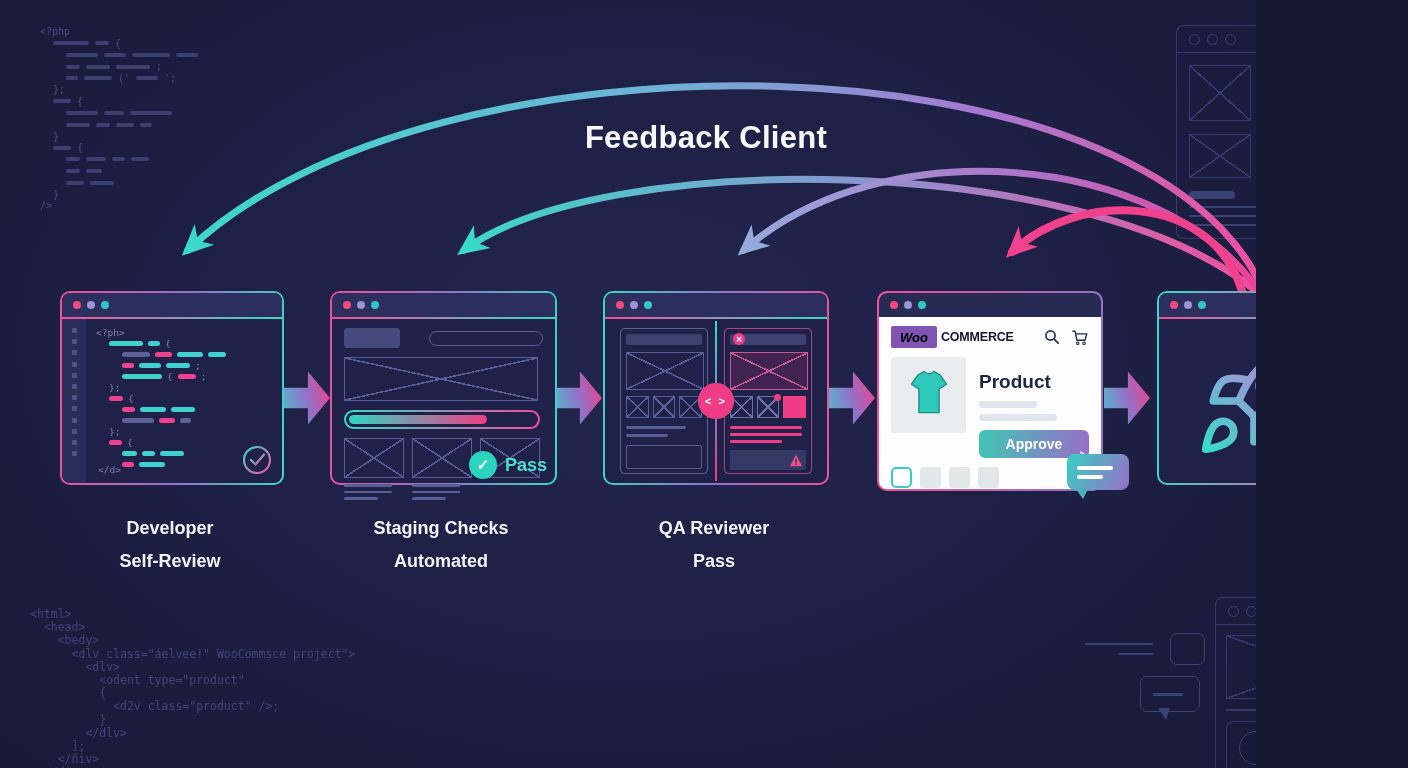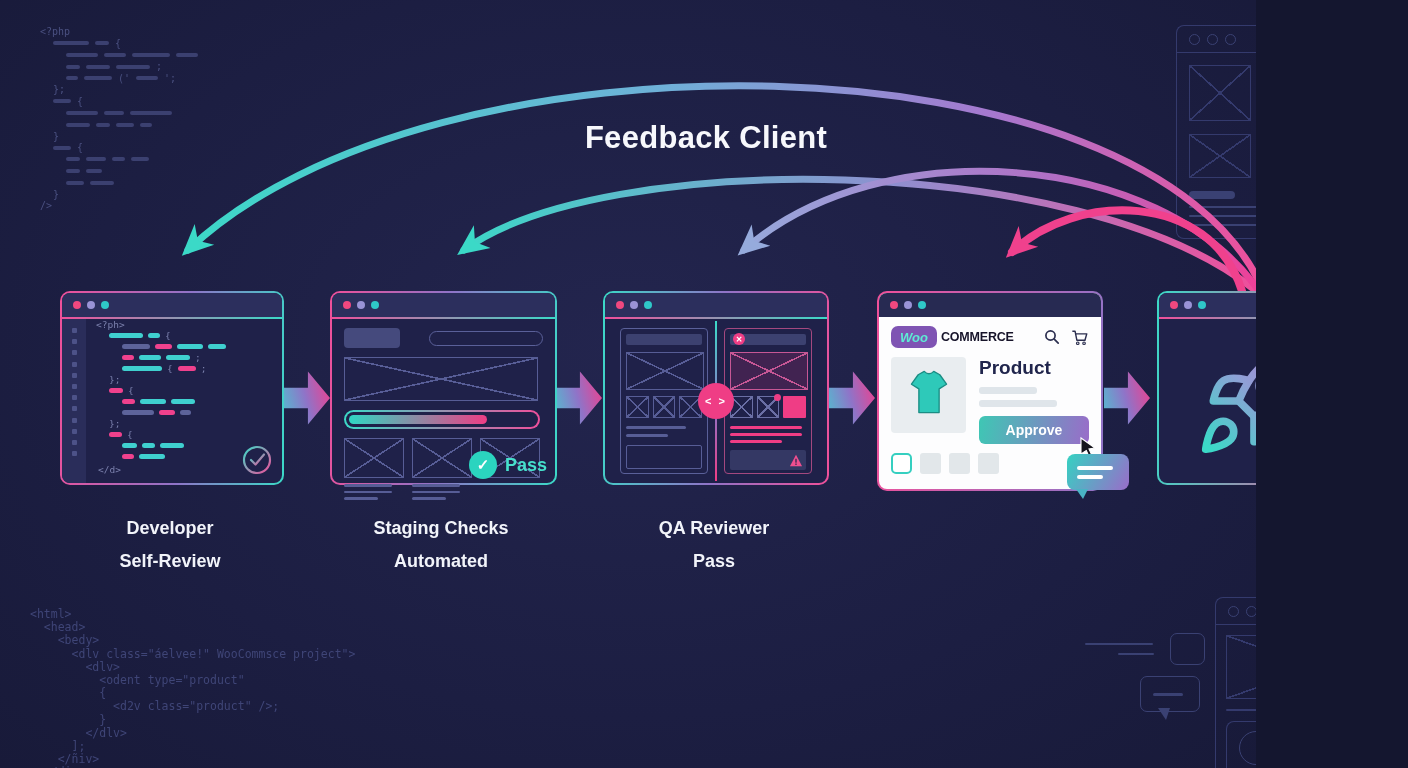--- a/index.html
+++ b/index.html
@@ -40,21 +40,21 @@
   .card-bar{height:24px;display:flex;align-items:center;gap:6px;padding-left:11px;background:#2c2f5d;border-radius:8px 8px 0 0;}
   .dot{width:8px;height:8px;border-radius:50%;}
   .dot-pink{background:#f0487f;} .dot-lav{background:#9a93d6;} .dot-teal{background:#2fc8c8;}
   .card-sep{height:2px;background:linear-gradient(90deg,#ef4f9b,#3bd9c7);}
   .card-body{position:relative;height:calc(100% - 26px);}
 
   
   .gutter{position:absolute;left:0;top:0;bottom:0;width:24px;background:#2a2d5a;border-radius:0 0 0 8px;
     display:flex;flex-direction:column;align-items:center;gap:6.2px;padding-top:9px;box-sizing:border-box;}
   .gdot{width:5px;height:5px;border-radius:1px;background:#4d5288;flex:0 0 auto;}
-  .editor{position:absolute;left:34px;top:0;right:6px;display:flex;flex-direction:column;gap:0;}
+  .editor{position:absolute;left:34px;top:8px;right:6px;display:flex;flex-direction:column;gap:0;}
 
   
   .slab{background:#454a7d;border-radius:4px;}
   .pill-o{border:1.5px solid #5a6099;border-radius:9px;}
   .prog{border:2px solid transparent;border-radius:10px;
     background:linear-gradient(#1f2149,#1f2149) padding-box, linear-gradient(90deg,#3bd9c7,#ef4f9b) border-box;}
   .prog-fill{position:absolute;left:3px;top:3px;bottom:3px;border-radius:7px;background:linear-gradient(90deg,#2fd6c2,#ef3d85);}
   .mini-line{background:#575d96;border-radius:1.5px;height:2.5px;}
   .pass{position:absolute;right:8px;bottom:4px;display:flex;align-items:center;gap:8px;}
   .pass-circ{width:28px;height:28px;border-radius:50%;background:#2bd4bf;display:flex;align-items:center;justify-content:center;
@@ -68,26 +68,26 @@
   .qa-divider{position:absolute;top:2px;bottom:2px;left:50%;width:2px;transform:translateX(-1px);
     background:linear-gradient(#3bd9c7,#8f74c8 55%,#ef3d85);}
   .qa-badge{position:absolute;left:50%;top:50%;transform:translate(-50%,-50%);width:36px;height:36px;border-radius:50%;
     background:#ef3d85;display:flex;align-items:center;justify-content:center;color:#fff;font-size:11px;font-weight:700;letter-spacing:2px;}
   .pink-line{background:#ef3d85;border-radius:1.5px;height:3px;}
 
   
   .card-woo{background:linear-gradient(#fdfdfe,#fdfdfe) padding-box, var(--bgrad) border-box;height:196px;}
   .woo-body{padding:7px 12px 0 12px;}
   .woo-head{display:flex;align-items:center;justify-content:space-between;height:26px;}
-  .woo-blob{width:46px;height:22px;background:#7f54b3;border-radius:7px;display:flex;align-items:center;justify-content:center;
-    color:#5eead4;font-size:13px;font-weight:700;font-style:italic;}
+  .woo-blob{width:46px;height:22px;background:#7f54b3;border-radius:2px;display:flex;align-items:center;justify-content:center;
+    color:#000000;font-size:13px;font-weight:700;font-style:italic;}
   .woo-word{font-size:12.5px;font-weight:800;color:#17142a;letter-spacing:-.2px;margin-left:4px;}
   .woo-icons{display:flex;align-items:center;gap:11px;}
   .tile{width:76px;height:76px;background:#e9edf0;border-radius:4px;display:flex;align-items:center;justify-content:center;}
-  .prod-title{font-size:19px;font-weight:700;color:#20254c;}
+  .prod-title{font-size:19px;font-weight:700;color:#20254c;margin-top:14px;}
   .skel{background:#dfe5ea;border-radius:3px;height:7px;}
   .approve{position:relative;margin-top:9px;width:110px;height:28px;border:none;border-radius:6px;
     background:linear-gradient(100deg,#3ec7b4,#9a6cc9);color:#fff;font-size:14px;font-weight:600;
     font-family:"Liberation Sans",sans-serif;display:flex;align-items:center;justify-content:center;cursor:default;}
   .thumbs{display:flex;gap:8px;margin-top:9px;}
   .thumb{width:21px;height:21px;background:#e2e7ea;border-radius:3px;}
   .thumb-sel{background:#fff;border:2px solid #35cfc0;border-radius:5px;box-sizing:border-box;}
   .bubble{position:absolute;right:-28px;bottom:4px;width:62px;height:36px;border-radius:8px;
     background:linear-gradient(120deg,#35d2c2,#9a6cc9);display:flex;flex-direction:column;justify-content:center;gap:5px;padding-left:10px;box-sizing:border-box;}
   .bubble:after{content:"";position:absolute;left:9px;bottom:-9px;width:0;height:0;

